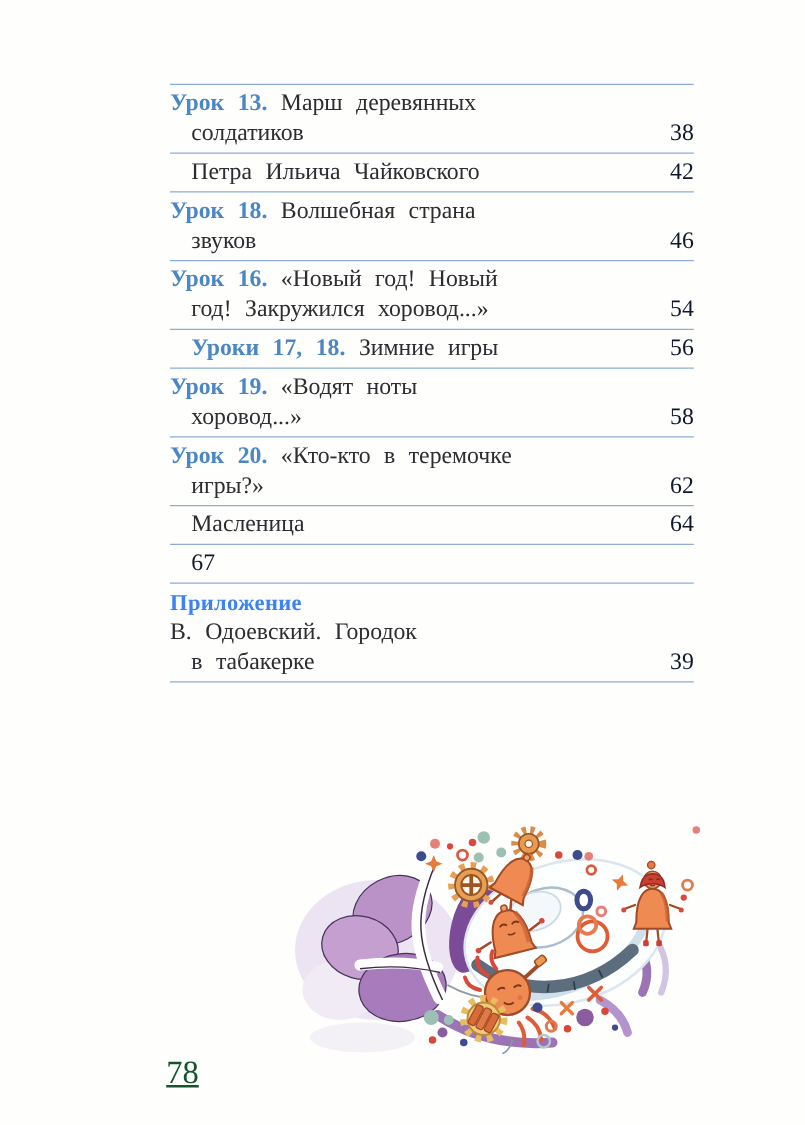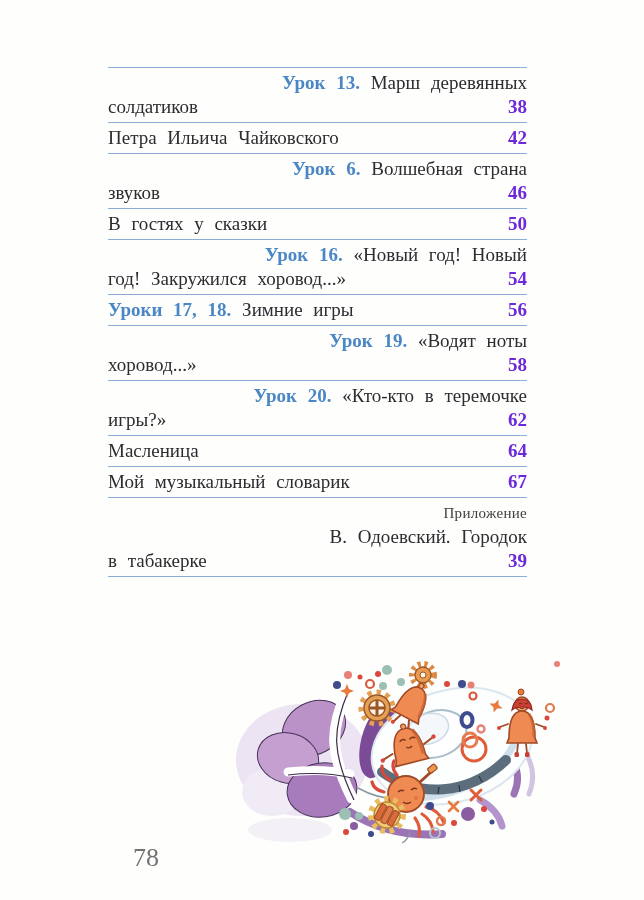--- a/index.html
+++ b/index.html
@@ -6,41 +6,41 @@
   body {
     width: 644px; height: 900px; overflow: hidden;
     background: #ffffff;
     font-family: "Liberation Serif", "DejaVu Serif", serif;
   }
   .page {
     position: relative; width: 644px; height: 900px;
     background: #fefefd;
   }
   .toc {
-    position: absolute; left: 108px; top: 67px; width: 419px; text-align: right;
+    position: absolute; left: 136px; top: 67px; width: 419px;
   }
   .toc-row {
     border-top: 1.5px solid #8badd7;
     padding: 3px 0 3px 0;
   }
   .toc-row:last-child { border-bottom: 1.5px solid #8badd7; }
   .toc-line {
     font-size: 19px; line-height: 24px; color: #2c2c31;
     word-spacing: 6px; white-space: nowrap;
   }
-  .toc-line-last { display: flex; justify-content: space-between; align-items: baseline; }
+  .toc-line-last { display: flex; justify-content: space-between; align-items: baseline; margin-left: 17px; }
   .toc-heading {
-    font-size: 15px; line-height: 24px; color: #404040;
-    font-weight: normal; letter-spacing: 0.3px;
+    font-size: 18px; line-height: 24px; color: #3b82f6;
+    font-weight: bold; letter-spacing: 0.3px;
   }
   .lesson-label { color: #4b86c5; font-weight: bold; }
-  .toc-pagenum { color: #6d28d9; word-spacing: 0; font-weight: bold; }
+  .toc-pagenum { color: #0f172a; word-spacing: 0; }
   .folio {
     position: absolute; left: 133px; top: 843px;
-    font-size: 26px; color: #737373;
+    font-size: 26px; color: #14532d; text-decoration: underline;
   }
   .illustration {
     position: absolute; left: 230px; top: 642px; width: 332px; height: 234px;
   }
 </style>
 </head>
 <body>
 
 <div class="page">
 
@@ -52,33 +52,27 @@
           <span class="toc-pagenum">38</span>
         </div>
       </div>
       <div class="toc-row">
         <div class="toc-line toc-line-last">
           <span class="toc-text">Петра Ильича Чайковского</span>
           <span class="toc-pagenum">42</span>
         </div>
       </div>
       <div class="toc-row">
-        <div class="toc-line"><span class="toc-text"><span class="lesson-label">Урок 6.</span> Волшебная страна</span></div>
+        <div class="toc-line"><span class="toc-text"><span class="lesson-label">Урок 18.</span> Волшебная страна</span></div>
         <div class="toc-line toc-line-last">
           <span class="toc-text">звуков</span>
           <span class="toc-pagenum">46</span>
         </div>
       </div>
       <div class="toc-row">
-        <div class="toc-line toc-line-last">
-          <span class="toc-text">В гостях у сказки</span>
-          <span class="toc-pagenum">50</span>
-        </div>
-      </div>
-      <div class="toc-row">
         <div class="toc-line"><span class="toc-text"><span class="lesson-label">Урок 16.</span> «Новый год! Новый</span></div>
         <div class="toc-line toc-line-last">
           <span class="toc-text">год! Закружился хоровод...»</span>
           <span class="toc-pagenum">54</span>
         </div>
       </div>
       <div class="toc-row">
         <div class="toc-line toc-line-last">
           <span class="toc-text"><span class="lesson-label">Уроки 17, 18.</span> Зимние игры</span>
           <span class="toc-pagenum">56</span>
@@ -99,21 +93,20 @@
         </div>
       </div>
       <div class="toc-row">
         <div class="toc-line toc-line-last">
           <span class="toc-text">Масленица</span>
           <span class="toc-pagenum">64</span>
         </div>
       </div>
       <div class="toc-row">
         <div class="toc-line toc-line-last">
-          <span class="toc-text">Мой музыкальный словарик</span>
           <span class="toc-pagenum">67</span>
         </div>
       </div>
       <div class="toc-row">
         <div class="toc-heading">Приложение</div>
         <div class="toc-line"><span class="toc-text">В. Одоевский. Городок</span></div>
         <div class="toc-line toc-line-last">
           <span class="toc-text">в табакерке</span>
           <span class="toc-pagenum">39</span>
         </div>

